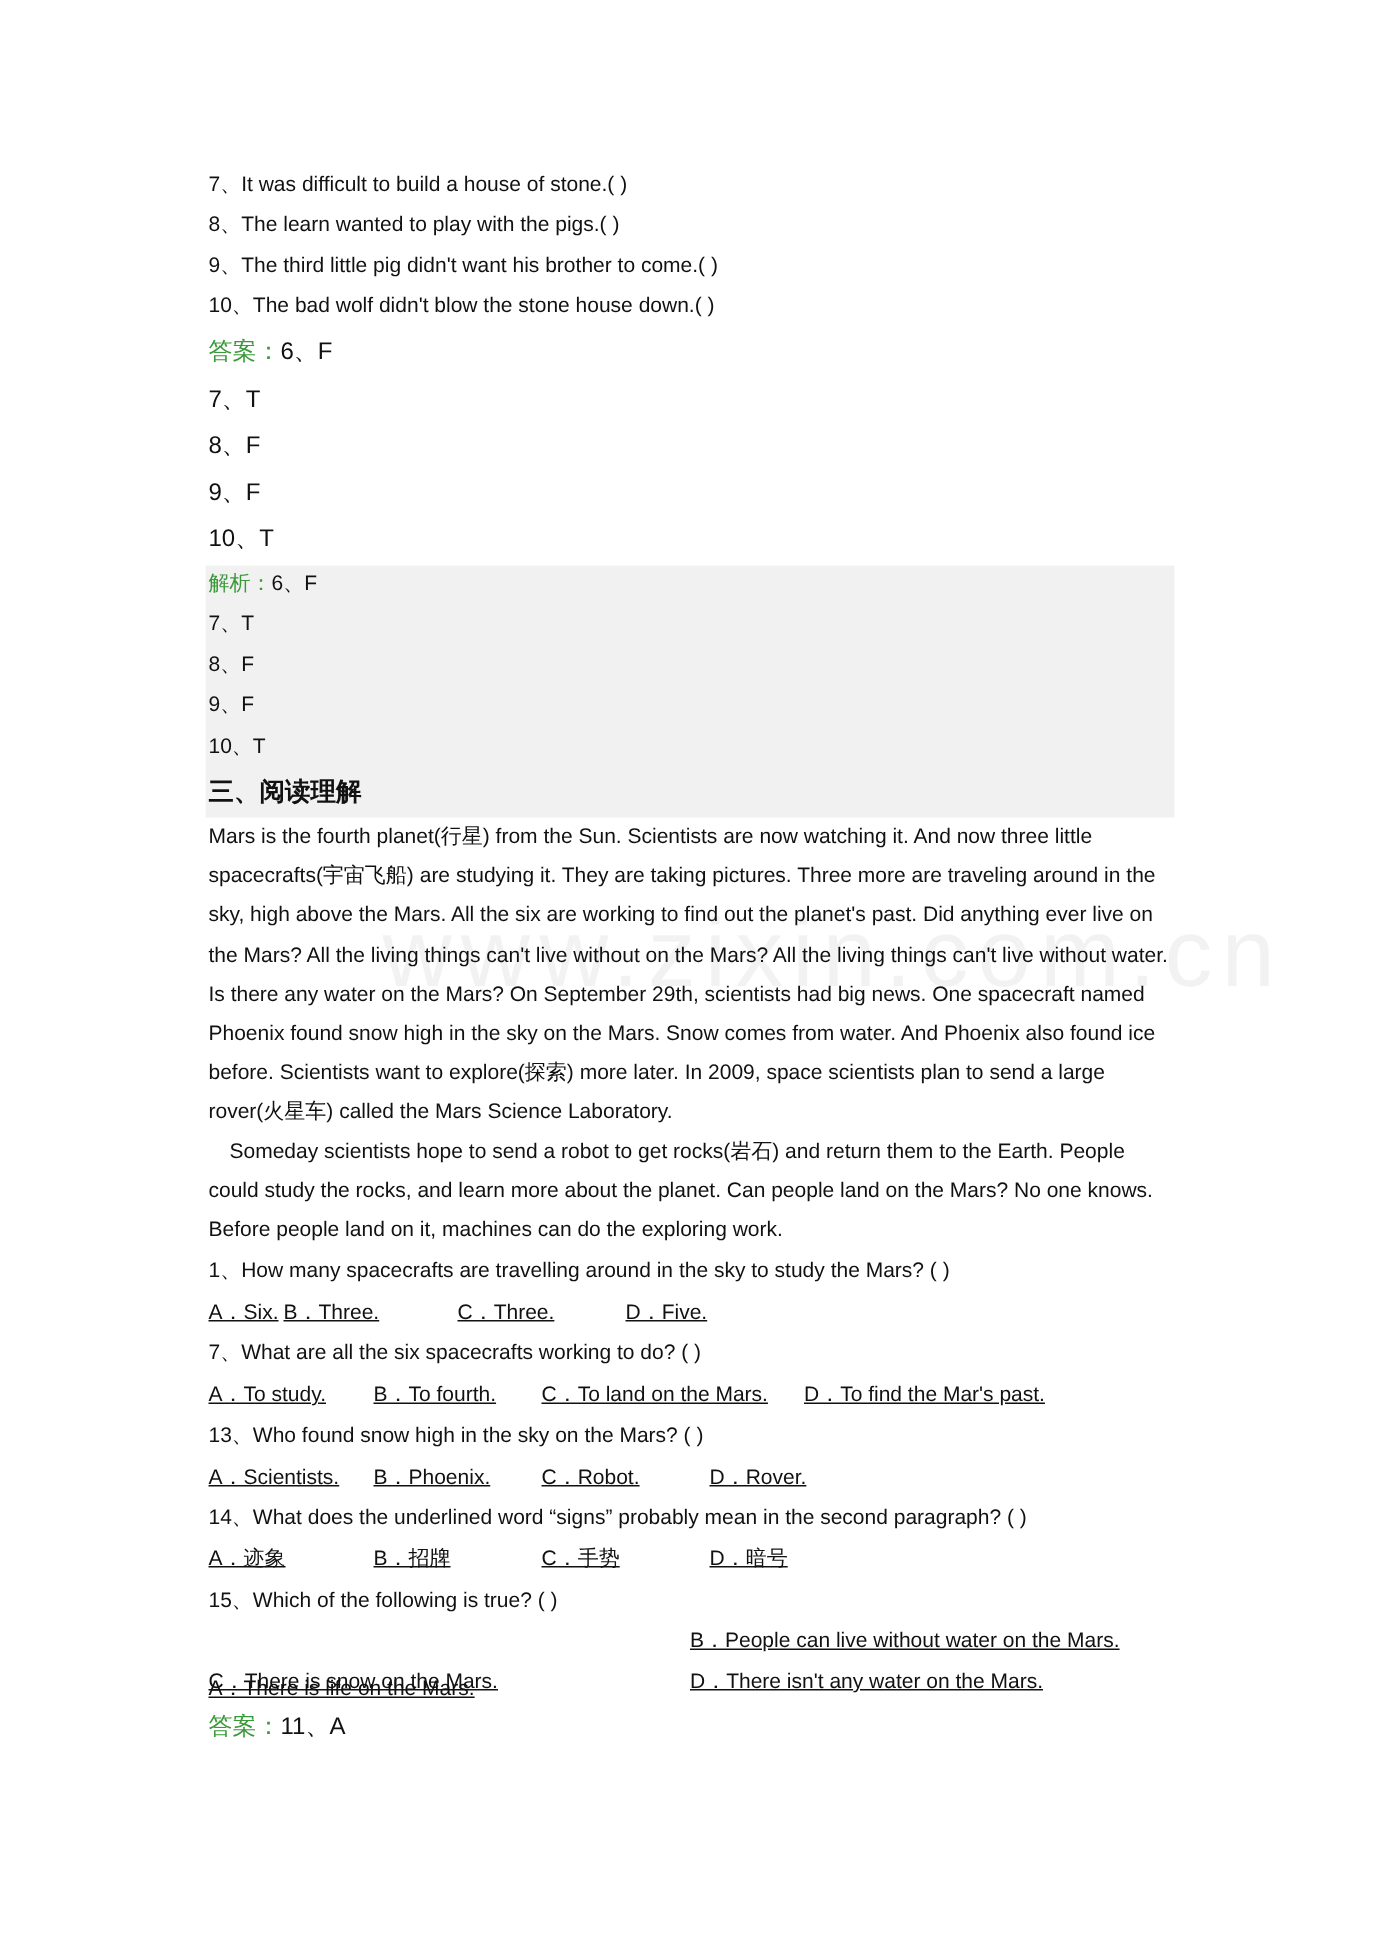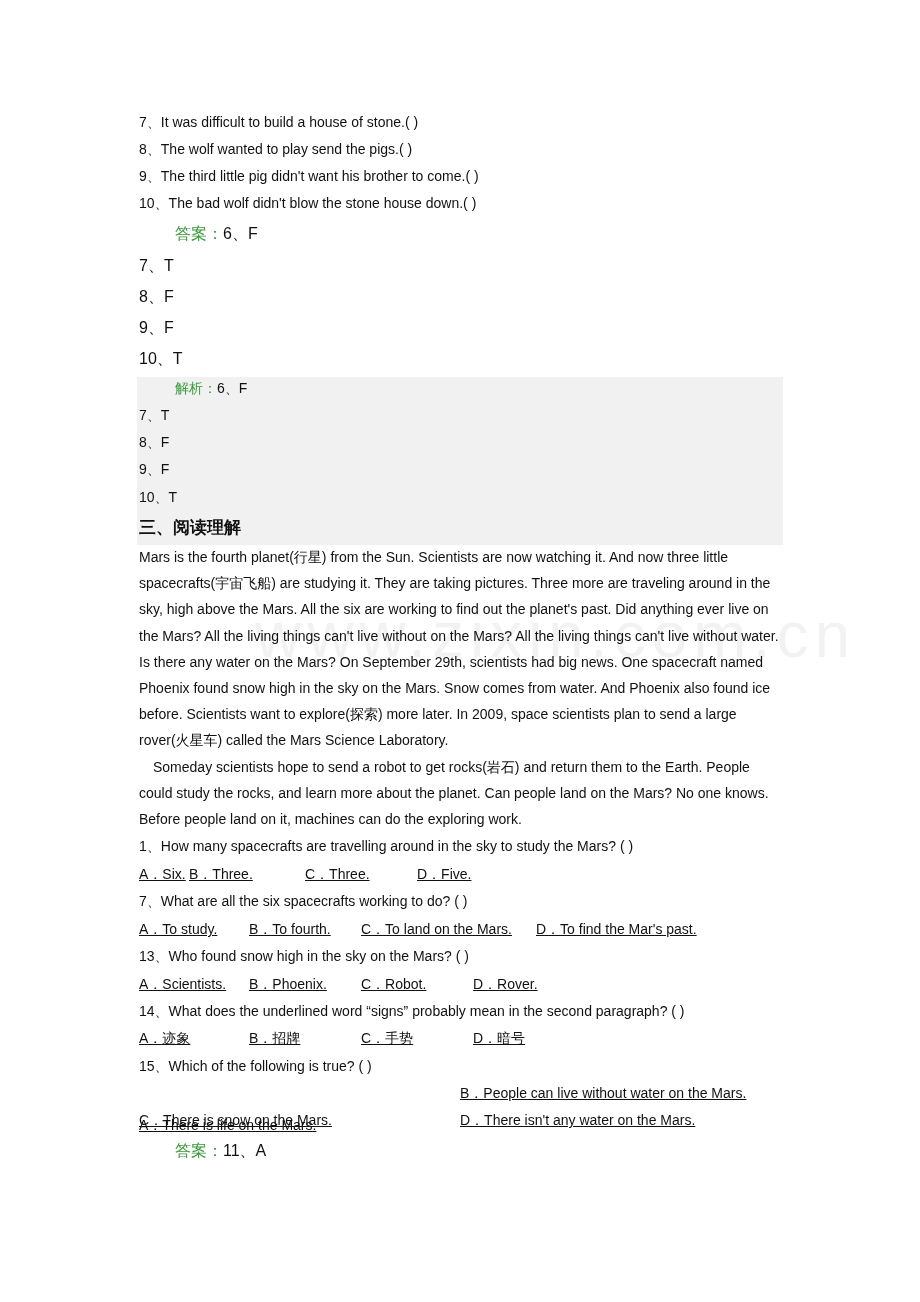--- a/index.html
+++ b/index.html
@@ -1,40 +1,40 @@
 <!DOCTYPE html>
 <html><head>
 <meta charset="utf-8">
 <style>
   html, body { margin: 0; padding: 0; background: #ffffff; }
   body { width: 920px; height: 1302px; position: relative; overflow: hidden;
          font-family: "Liberation Sans", "DejaVu Sans", sans-serif; color: #111; }
   .page { position: absolute; left: 139px; top: 0; width: 645px; }
   .line { position: absolute; left: 0; font-size: 14px; white-space: nowrap; }
   .ans { font-size: 16px; }
-  .green { color: #3a9a3a; margin-left: 36px; }
+  .green { color: #3a9a3a; }
   .shade { position: absolute; left: 137px; top: 377px; width: 646px; height: 168px; background: #f1f1f1; }
   .h3 { font-size: 17px; font-weight: bold; text-align: right; }
   .para { position: absolute; left: 0; width: 645px; font-size: 14px; line-height: 26.2px; }
   .para p { margin: 0; }
   .indent { text-indent: 14px; }
   .opt { position: absolute; font-size: 14px; white-space: nowrap; text-decoration: underline; }
   .watermark { position: absolute; left: 255px; top: 598px; font-size: 64px; color: rgba(0,0,0,0.05);
                letter-spacing: 6px; font-family: Liberation Sans, sans-serif; pointer-events: none; }
 </style>
 </head>
 <body>
 
 <div class="shade"></div>
 <div class="watermark">www.zixin.com.cn</div>
 
 <div class="page">
 
   <div class="line" style="top:114px"><span>7、</span><span>It was difficult to build a house of stone.(        )</span></div>
-  <div class="line" style="top:141px"><span>8、</span><span>The wolf wanted to play send the pigs.(        )</span></div>
+  <div class="line" style="top:141px"><span>8、</span><span>The learn wanted to play with the pigs.(        )</span></div>
   <div class="line" style="top:168px"><span>9、</span><span>The third little pig didn't want his brother to come.(        )</span></div>
   <div class="line" style="top:195px"><span>10、</span><span>The bad wolf didn't blow the stone house down.(        )</span></div>
 
   <div class="line ans" style="top:224px"><span class="green">答案：</span><span>6、F</span></div>
   <div class="line ans" style="top:256px">7、T</div>
   <div class="line ans" style="top:287px">8、F</div>
   <div class="line ans" style="top:318px">9、F</div>
   <div class="line ans" style="top:349px">10、T</div>
 
   <div class="line" style="top:380px"><span class="green">解析：</span><span>6、F</span></div>

